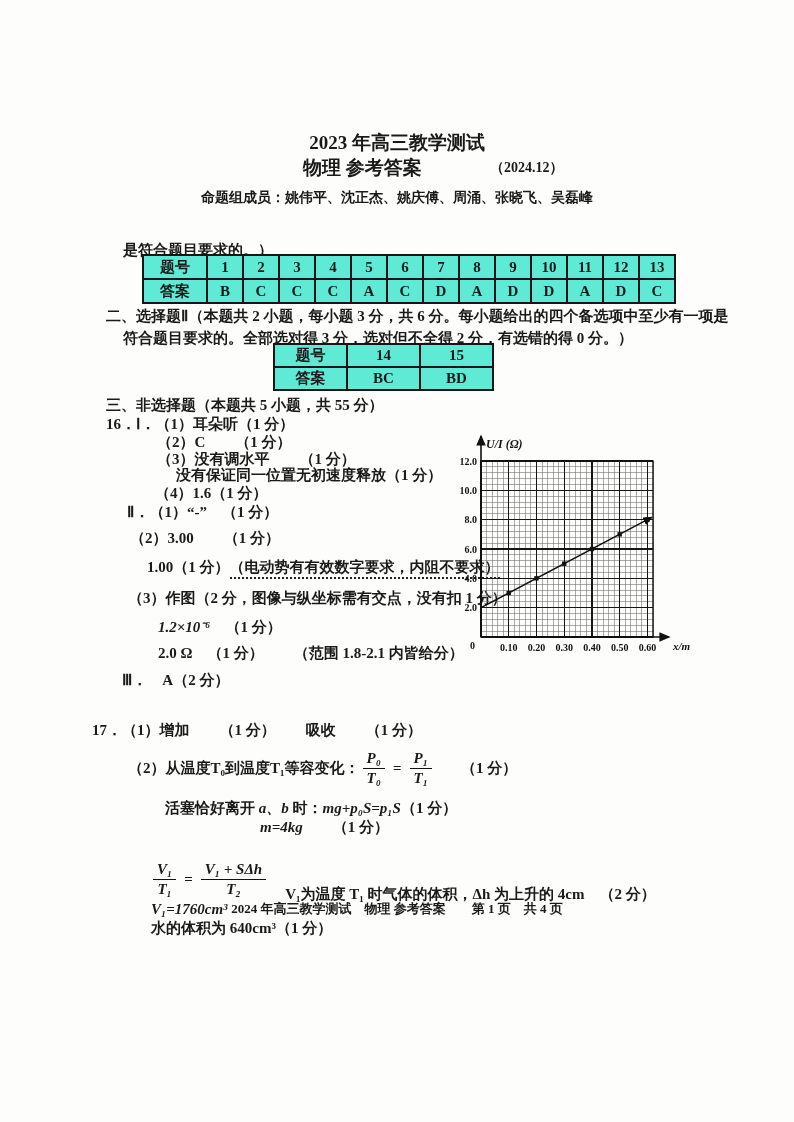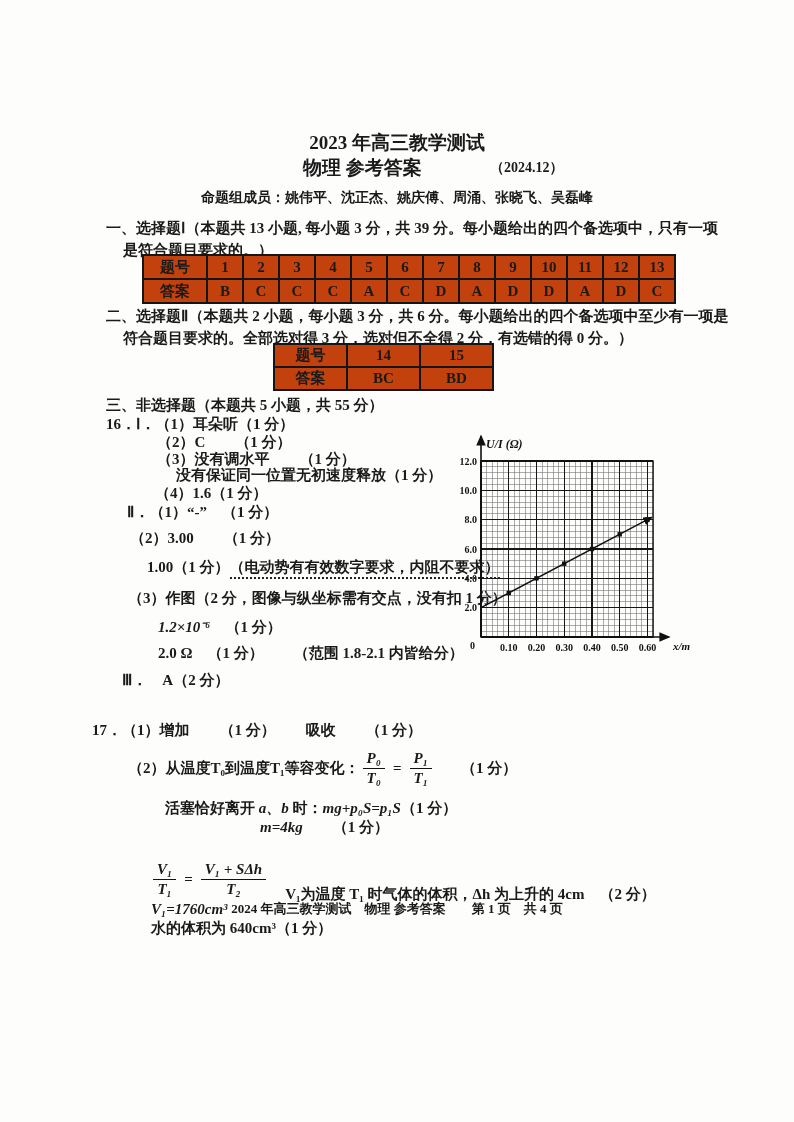--- a/index.html
+++ b/index.html
@@ -5,21 +5,21 @@
   html,body{margin:0;padding:0;background:#e8e8e6;}
   .page{position:relative;width:794px;height:1122px;margin:0 auto;background:#fdfdfc;overflow:hidden;
         font-family:"Liberation Serif",serif;color:#1a1a1a;}
   .line{position:absolute;white-space:nowrap;font:700 15px "Liberation Serif",serif;color:#1a1a1a;}
   .center{left:0;right:0;text-align:center;}
   .sz19{font-size:19px;}
   .sz14{font-size:14px;}
   .sz13{font-size:13px;}
   .math{font-style:italic;}
   .emph{border-bottom:2.5px dotted #222;padding-bottom:2px;}
-  .anstab{position:absolute;border-collapse:collapse;background:#c2410c;}
+  .anstab{position:absolute;border-collapse:collapse;background:#5eead4;}
   .anstab td{border:2px solid #151515;text-align:center;vertical-align:middle;
              font:700 15px "Liberation Serif",serif;padding:0;}
   #table1 td{width:34px;height:22px;}
   #table1 td.lab{width:62px;}
   #table2 td{width:71px;height:21px;}
   .fracrow{position:absolute;display:flex;align-items:center;white-space:nowrap;}
   .fracrow .txt{font:700 15px "Liberation Serif",serif;}
   .frac{display:inline-flex;flex-direction:column;align-items:center;line-height:1.15;
         font:700 15px "Liberation Serif",serif;font-style:italic;margin:0 3px;}
   .frac .num{border-bottom:1.8px solid #111;padding:0 4px 1px;}
@@ -30,21 +30,20 @@
 </head>
 <body>
 
 <div class="page">
 
   <div class="line center sz19" style="top:130px;">2023 年高三教学测试</div>
   <div class="line sz19" style="left:303px;top:155px;">物理 参考答案</div>
   <div class="line sz14" style="left:490px;top:159px;">（2024.12）</div>
   <div class="line center sz14" style="top:189px;">命题组成员：姚伟平、沈正杰、姚庆傅、周涌、张晓飞、吴磊峰</div>
 
-  <div class="line" style="left:106px;top:219px;">一、选择题Ⅰ（本题共 13 小题, 每小题 3 分，共 39 分。每小题给出的四个备选项中，只有一项</div>
   <div class="line" style="left:123px;top:241px;">是符合题目要求的。）</div>
 
   <table class="anstab" id="table1" style="left:142px;top:254px;">
     <tbody>
       <tr id="t1-row-numbers">
         <td class="lab">题号</td>
       <td>1</td>
           <td>2</td>
           <td>3</td>
           <td>4</td>

